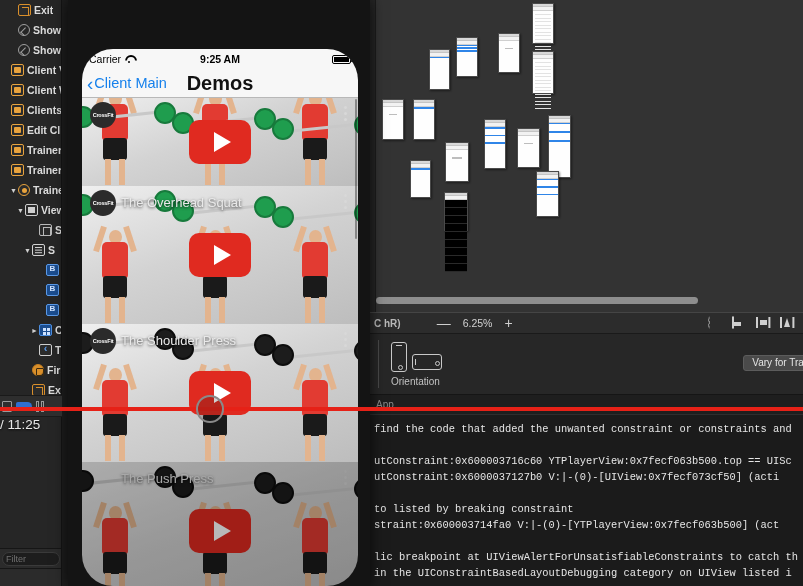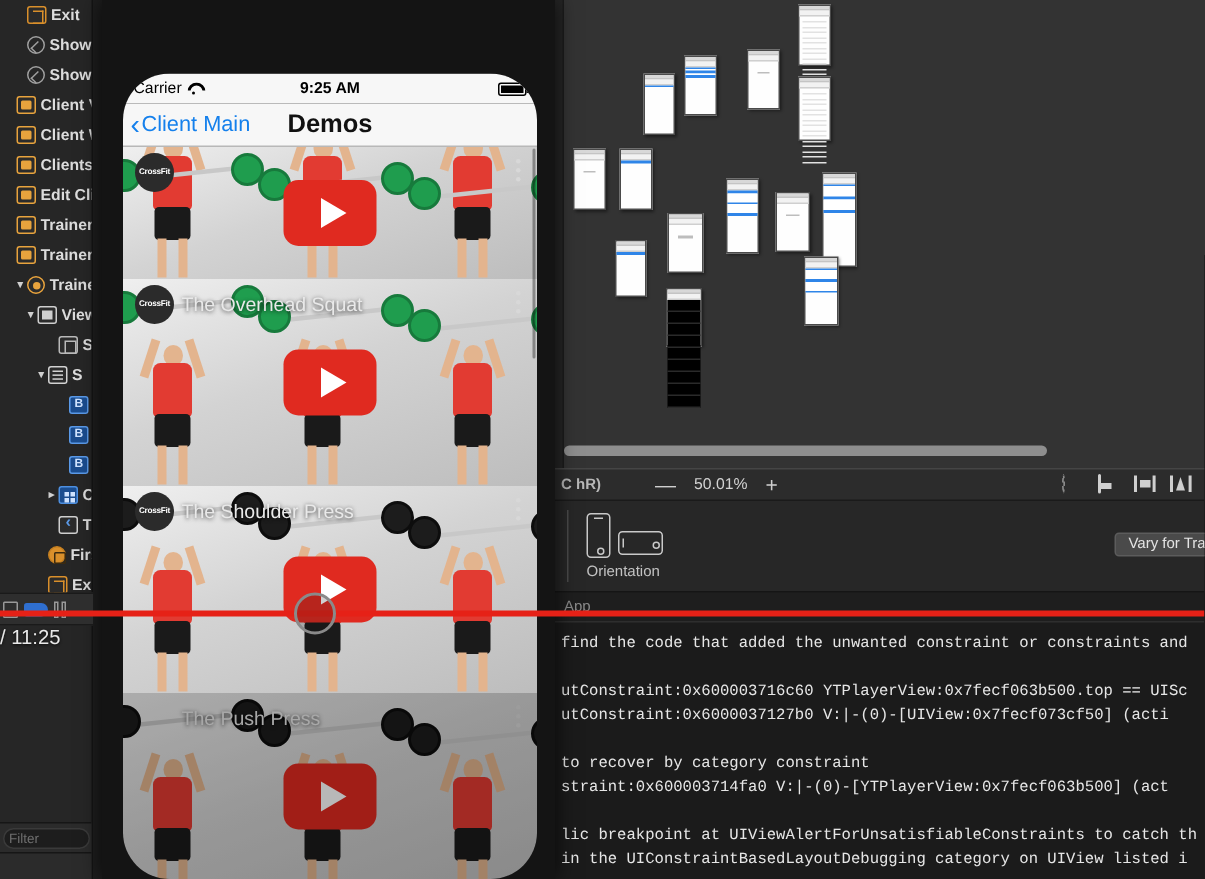--- a/index.html
+++ b/index.html
@@ -172,21 +172,21 @@
     border-radius:2px; position:relative; }
   .battery:before { content:""; position:absolute; left:1px; top:1px; right:1px; bottom:1px;
     background:#000; }
   .battery:after { content:""; position:absolute; right:-3px; top:2.5px; width:2px; height:4px;
     background:#000; border-radius:0 1px 1px 0; }
   .navbar { height:29px; background:#f7f7f7; border-bottom:1px solid #b8b8b8;
     display:flex; align-items:center; position:relative; }
   .back-btn { display:flex; align-items:center; color:#1580ec; font-size:14.5px;
     padding-left:5px; }
   .chev { font-size:19px; margin-right:1px; line-height:1; }
-  .nav-title { position:absolute; left:0; right:0; text-align:center; font-size:17px;
+  .nav-title { position:absolute; left:0; right:0; text-align:center; font-size:20px;
     font-weight:bold; color:#111; pointer-events:none; }
   .vid { position:relative; height:138px; overflow:hidden;
     background:linear-gradient(160deg,#efefef 0%,#d3d3d3 45%,#bdbdbd 100%); }
   .vid.dim { filter:brightness(.72); }
   .vid-title { position:absolute; left:39px; top:9px; color:#e9e9e9; font-size:13px;
     text-shadow:0 1px 3px rgba(0,0,0,.75); white-space:nowrap; z-index:4; }
   .cf-logo { position:absolute; left:8px; top:4px; width:26px; height:26px;
     border-radius:50%; background:#2b2b2b; color:#fff; font-size:5.5px; font-weight:bold;
     display:flex; align-items:center; justify-content:center; z-index:4; letter-spacing:-.2px; }
   .kebab { position:absolute; right:11px; top:8px; width:3px; height:15px; z-index:4; }
@@ -481,21 +481,21 @@
           <div class="sep"></div>
         </div>
       </div>
   </div>
   <div class="canvas-scroll"></div>
 
   <div class="canvas-toolbar">
     <div class="ct-path">C hR)</div>
     <div class="ct-zoom">
       <span class="sign">—</span>
-      <span>50.01%</span>
+      <span>6.25%</span>
       <span class="sign">+</span>
     </div>
     <div class="ct-right">
       <span class="ct-ic"><span class="ic-update"></span></span>
       <span class="ct-ic"><span class="ic-embed"></span></span>
       <span class="ct-ic"><span class="ic-align"></span></span>
       <span class="ct-ic"><span class="ic-pin"></span></span>
     </div>
   </div>
 
@@ -510,21 +510,21 @@
   <div class="console">
     <div class="console-head">
       <span>App</span>
     </div>
     <div class="console-body" id="console-body">
         <div class="cline">find the code that added the unwanted constraint or constraints and</div>
         <div class="cline blank"></div>
         <div class="cline">utConstraint:0x600003716c60 YTPlayerView:0x7fecf063b500.top == UISc</div>
         <div class="cline">utConstraint:0x6000037127b0 V:|-(0)-[UIView:0x7fecf073cf50]    (acti</div>
         <div class="cline blank"></div>
-        <div class="cline"> to recover by category constraint</div>
+        <div class="cline"> to listed by breaking constraint</div>
         <div class="cline">straint:0x600003714fa0 V:|-(0)-[YTPlayerView:0x7fecf063b500]   (act</div>
         <div class="cline blank"></div>
         <div class="cline">lic breakpoint at UIViewAlertForUnsatisfiableConstraints to catch th</div>
         <div class="cline">in the UIConstraintBasedLayoutDebugging category on UIView listed i</div>
       </div>
   </div>
 
   <div class="sim">
     <div class="sim-screen">
 

